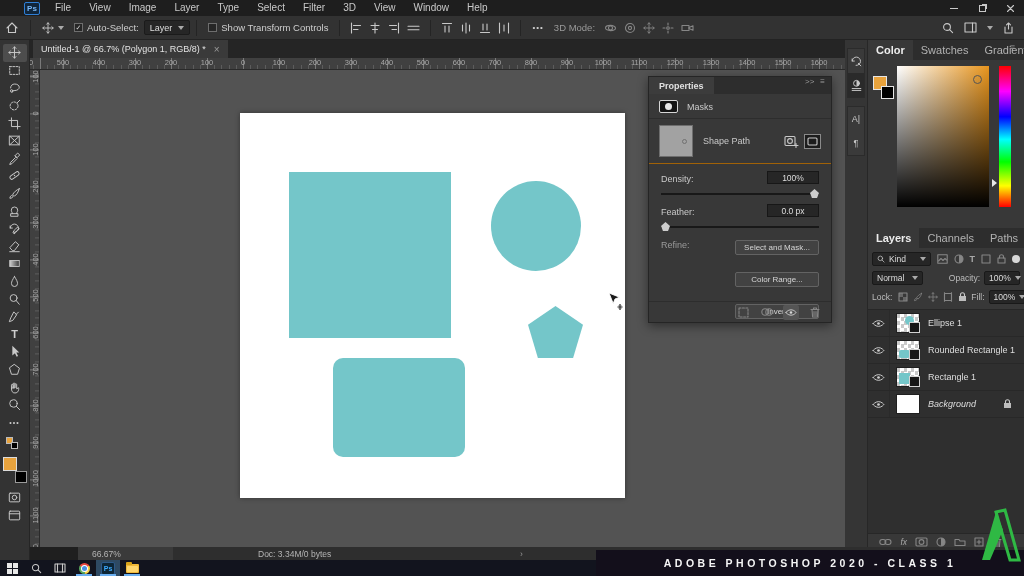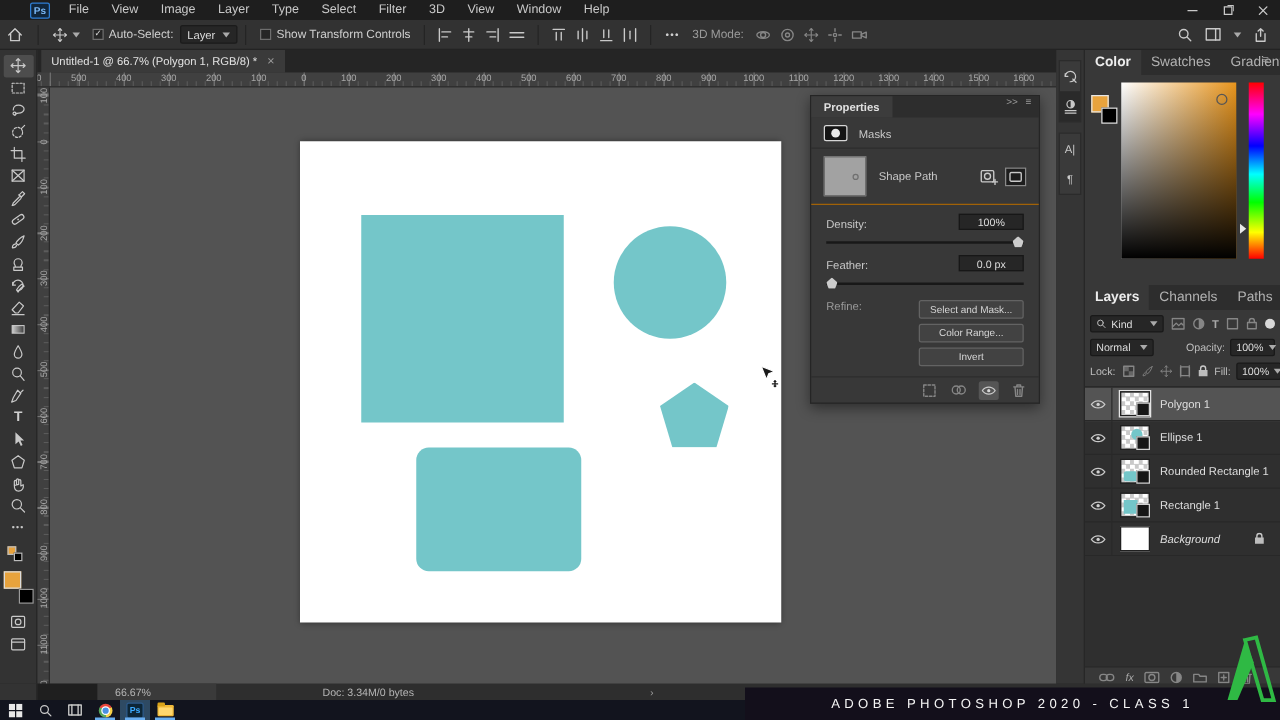--- a/index.html
+++ b/index.html
@@ -96,21 +96,21 @@
   .sp-dot{position:absolute;right:5px;top:13px;width:5px;height:5px;border:1px solid #707070;border-radius:50%}
   .sp-btns{margin-left:auto;display:flex;align-items:center;gap:5px}
   .sp-active-btn{width:17px;height:15px;background:#1d1d1d;border:1px solid #8a8a8a;display:flex;align-items:center;justify-content:center}
   .fieldrow{display:flex;align-items:flex-end;padding:7px 12px 0}
   .field{margin-left:auto;width:52px;height:13px;background:#262626;border:1px solid #171717;color:#ddd;
     font-size:8.5px;display:flex;align-items:center;justify-content:center}
   .slider{position:relative;height:2px;background:#181818;margin:9px 12px 2px}
   .sl-thumb{position:absolute;top:-4px;width:9px;height:9px;background:#cdcdcd;
     clip-path:polygon(50% 0,100% 45%,78% 100%,22% 100%,0 45%)}
   .refine-row{display:flex;padding:10px 12px 0}
-  .refine-btns{margin-left:auto;display:flex;flex-direction:column;gap:4px}
+  .refine-btns{margin-left:auto;display:flex;flex-direction:column;gap:17px}
   .props-btn{width:84px;height:15px;background:#424242;border:1px solid #636363;border-radius:2px;color:#d6d6d6;
     font-size:8px;display:flex;align-items:center;justify-content:center}
   .props-footer{position:absolute;left:0;bottom:0;width:100%;height:21px;border-top:1px solid #2d2d2d;
     display:flex;align-items:center;justify-content:flex-end;gap:8px;padding-right:8px}
   .props-footer .fbtn{width:16px;height:15px;display:flex;align-items:center;justify-content:center;border-radius:2px}
   .fbtn.active{background:#555}
 
   
   .dock-strip{position:absolute;left:845px;top:40px;width:23px;height:507px;background:#353535;border-right:1px solid #272727}
   .strip-group{margin:8px 2px 6px;background:#3a3a3a;border:1px solid #2b2b2b}
@@ -176,21 +176,21 @@
   .chrome-ic{position:relative;width:11px;height:11px;border-radius:50%;
     background:conic-gradient(from -60deg,#e8453c 0 120deg,#f7d148 120deg 240deg,#58a65c 240deg 360deg)}
   .chrome-core{position:absolute;left:3px;top:3px;width:5px;height:5px;border-radius:50%;background:#4a90e2;box-shadow:0 0 0 1px #fff}
   .ps-task{width:14px;height:13px;background:#0d2636;border:1px solid #2d5a8a;border-radius:2px;color:#3cabff;
     font-size:7px;font-weight:bold;display:flex;align-items:center;justify-content:center}
   .folder-ic{position:relative;width:13px;height:9px;background:#f0b939;border-radius:1px}
   .folder-ic::before{content:"";position:absolute;left:0;top:-2px;width:6px;height:3px;background:#d9a31a;border-radius:1px 1px 0 0}
   .folder-ic::after{content:"";position:absolute;left:1px;top:2px;width:11px;height:6px;background:#ffd76e;border-radius:1px}
   .banner{position:absolute;left:596px;top:550px;width:428px;height:26px;background:#130f1b;z-index:8;
     display:flex;align-items:center;justify-content:center}
-  .banner-text{font-size:10.5px;font-weight:normal;letter-spacing:3.5px;color:#f5f5f5;white-space:nowrap}
+  .banner-text{font-size:10.5px;font-weight:bold;letter-spacing:3.5px;color:#f5f5f5;white-space:nowrap}
   .watermark{position:absolute;left:974px;top:508px;z-index:9}
 </style>
 </head>
 <body>
 
 <div class="screen">
 
   <div class="titlebar">
     <span class="ps-logo">Ps</span>
     <div class="menus">
@@ -764,31 +764,20 @@
         <span style="margin-left:auto">Fill:</span>
         <span class="lfield" style="width:36px">
           <span>100%</span>
           <span class="caret" style="margin-left:auto"></span>
         </span>
       </div>
     </div>
 
     <div class="layers-list">
 
-        <div class="layer-row" data-selected="true" data-thumb="polygon">
-          <span class="eye-cell">
-            <svg width="13" height="9" viewBox="0 0 14 10">
-              <path class="ic" d="M1 5s2.3-3.2 6-3.2S13 5 13 5s-2.3 3.2-6 3.2S1 5 1 5z"></path>
-              <circle cx="7" cy="5" r="1.5" fill="#d0d0d0"></circle>
-            </svg>
-          </span>
-          <span class="layer-thumb"></span>
-          <span class="layer-name">Polygon 1</span>
-
-        </div>
 
         <div class="layer-row" data-selected="false" data-thumb="ellipse">
           <span class="eye-cell">
             <svg width="13" height="9" viewBox="0 0 14 10">
               <path class="ic" d="M1 5s2.3-3.2 6-3.2S13 5 13 5s-2.3 3.2-6 3.2S1 5 1 5z"></path>
               <circle cx="7" cy="5" r="1.5" fill="#d0d0d0"></circle>
             </svg>
           </span>
           <span class="layer-thumb"></span>
           <span class="layer-name">Ellipse 1</span>

